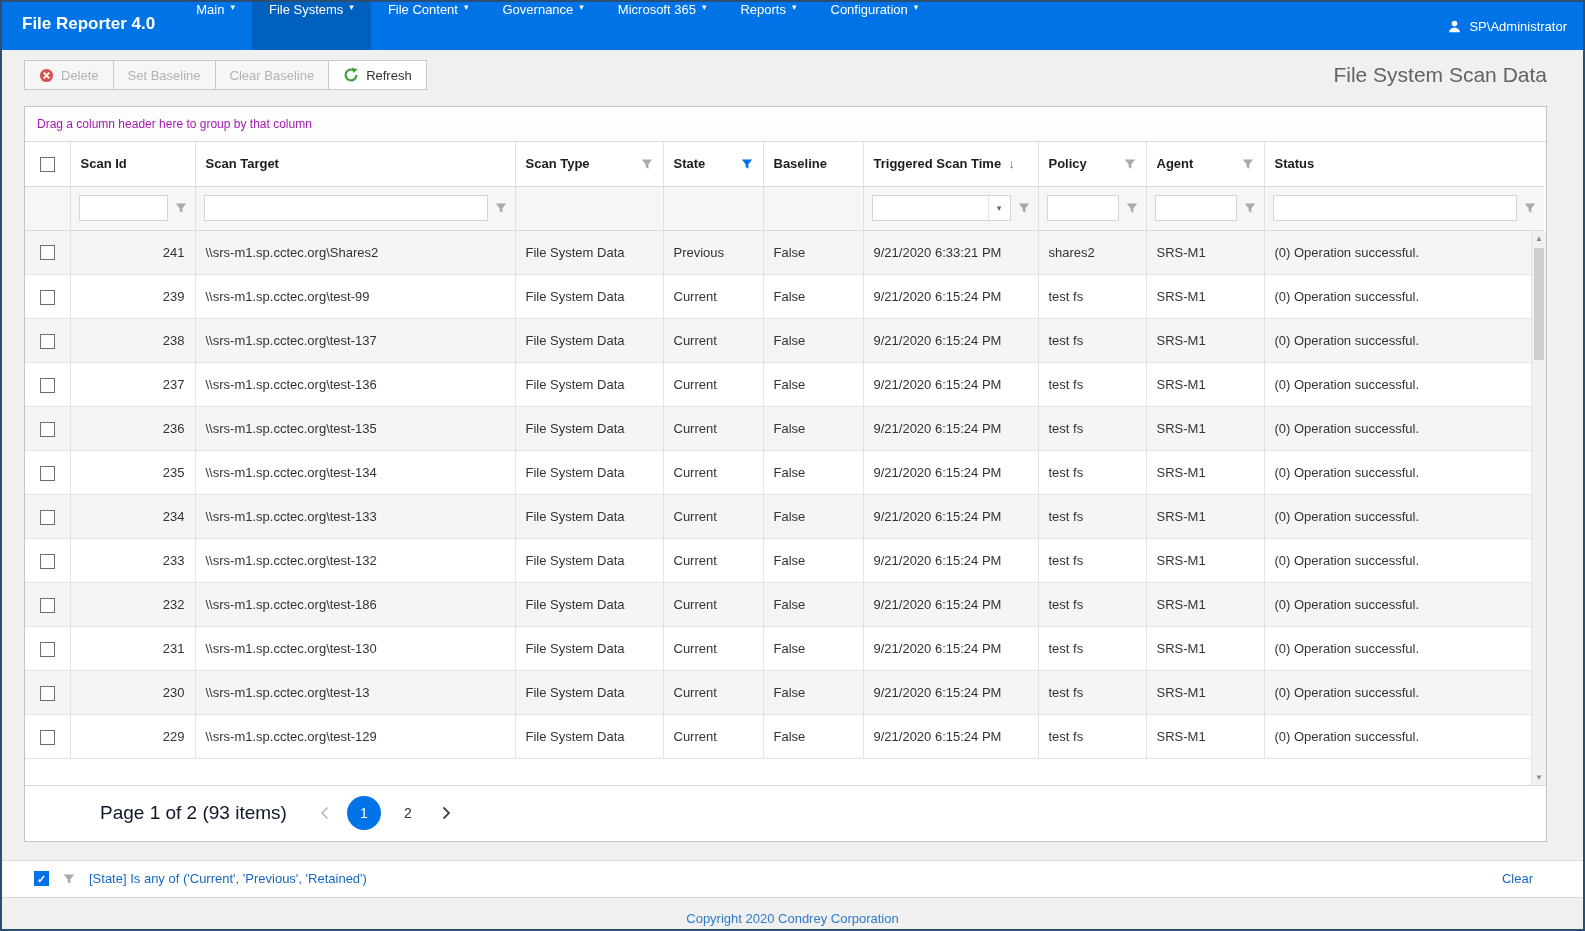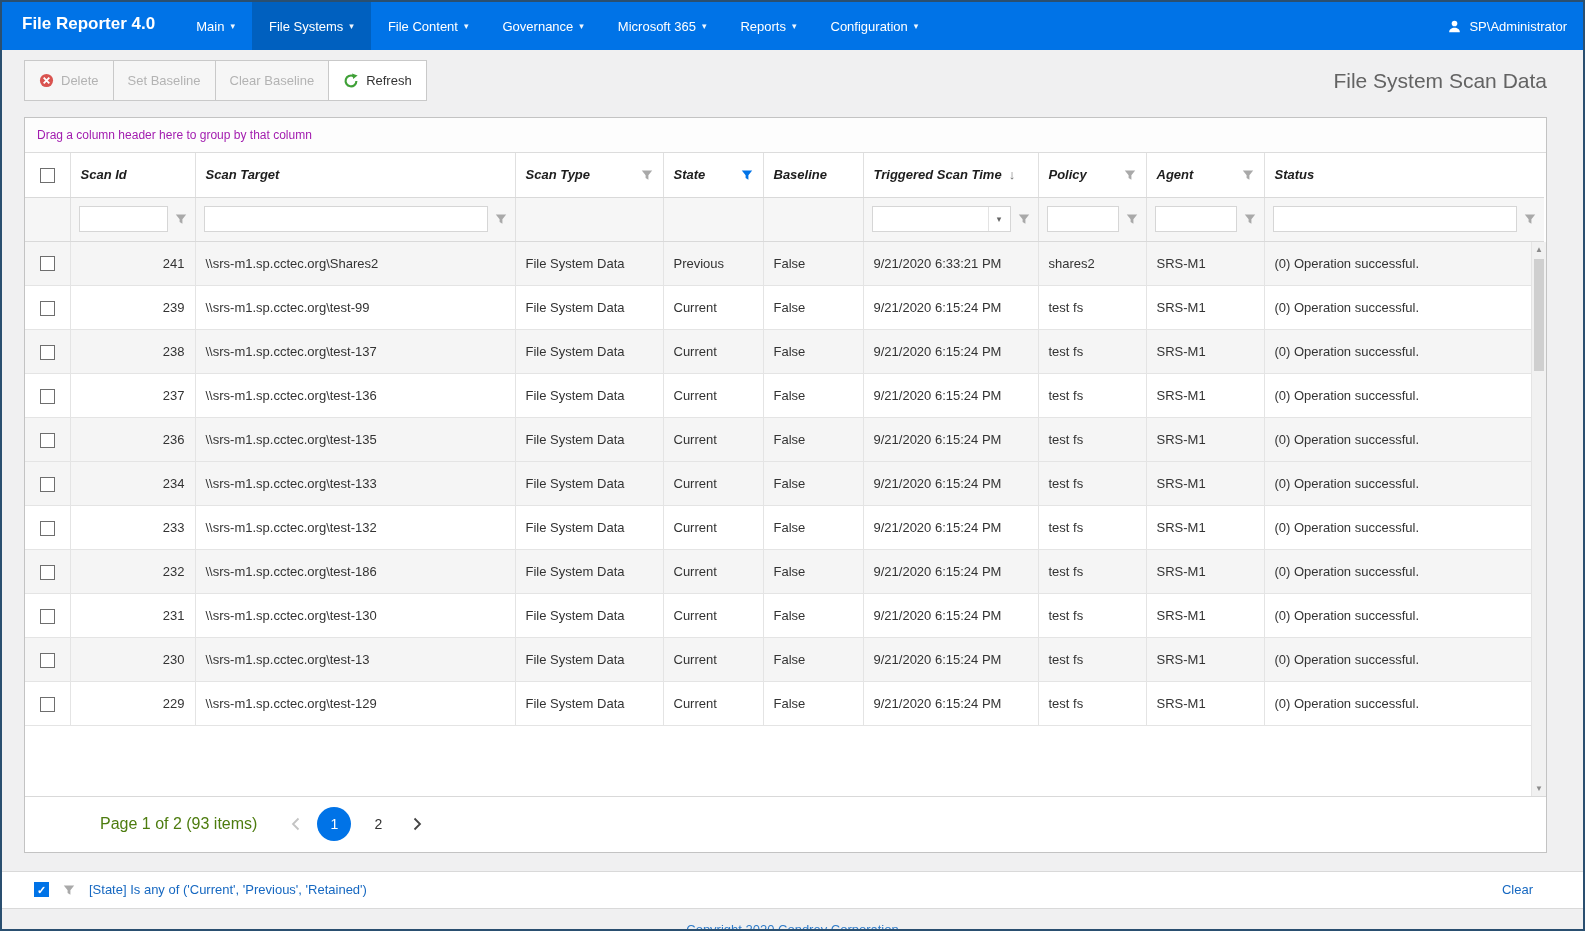--- a/index.html
+++ b/index.html
@@ -9,42 +9,42 @@
     background: #f0f0f1;
     font-family: "Liberation Sans", sans-serif;
     color: #333;
     overflow: hidden;
   }
 
   
   .navbar { height: 48px; background: #0073e7; display: flex; align-items: stretch; color: #fff; }
   .brand { padding: 0 24px 0 20px; font-size: 17px; font-weight: bold; line-height: 44px; white-space: nowrap; }
   .menu { display: flex; }
-  .menu-item { display: flex; align-items: center; gap: 6px; padding: 0 17px; font-size: 13px; color: #fff; cursor: pointer; text-decoration: none; white-space: nowrap; }
+  .menu-item { display: flex; align-items: flex-start; gap: 6px; padding: 0 17px; font-size: 13px; color: #fff; cursor: pointer; text-decoration: none; white-space: nowrap; }
   .menu-item.active { background: #0060bf; }
   .caret { font-size: 9px; opacity: .95; }
   .user { margin-left: auto; display: flex; align-items: center; gap: 7px; padding: 0 16px; font-size: 13px; white-space: nowrap; }
 
   
   .toolbar { display: flex; align-items: center; padding: 10px 36px 10px 22px; }
   .btn-group { display: flex; }
-  .btn { display: flex; align-items: center; gap: 7px; height: 41px; padding: 0 14px; background: #fff;
+  .btn { display: flex; align-items: center; gap: 7px; height: 30px; padding: 0 14px; background: #fff;
          border: 1px solid #c9c9c9; margin-right: -1px; font-size: 13px; color: #333; cursor: pointer; font-family: inherit; }
   .btn.disabled { background: #f6f6f6; color: #b3b3b3; cursor: default; }
   .btn .ic { display: flex; align-items: center; }
   .page-title { margin-left: auto; font-size: 21px; color: #636363; white-space: nowrap; }
 
   
   .grid-panel { margin: 6px 36px 0 22px; background: #fff; border: 1px solid #c3c3c3; }
   .group-hint { padding: 10px 12px; font-size: 12px; color: #a21caf; border-bottom: 1px solid #dcdcdc; background: #fdfdfd; }
 
   table.grid { width: 1519px; table-layout: fixed; border-collapse: collapse; }
 
   .header-row th { height: 44px; background: #fff; border-right: 1px solid #e0e0e0; border-bottom: 1px solid #d9d9d9;
-                   padding: 0 10px; text-align: left; font-size: 13px; color: #1d1d1d; font-style: italic; }
+                   padding: 0 10px; text-align: left; font-size: 13px; color: #1d1d1d; }
   .header-row th:last-child { border-right: none; }
   .hwrap { display: flex; align-items: center; }
   .hwrap .funnel { margin-left: auto; flex: none; }
   .sort-arrow { margin-left: 7px; color: #6f6f6f; font-size: 13px; font-weight: normal; }
 
   .filter-row td { height: 44px; background: #f6f6f6; border-right: 1px solid #e0e0e0; border-bottom: 1px solid #d9d9d9; padding: 0 8px; }
   .filter-row td:last-child { border-right: none; }
   .fwrap { display: flex; align-items: center; gap: 7px; }
   .f-input { flex: 1; min-width: 0; height: 26px; border: 1px solid #d6d6d6; background: #fff; padding: 0 6px;
              font-size: 12px; font-family: inherit; color: #333; }
@@ -63,21 +63,21 @@
   .cb { display: inline-block; width: 15px; height: 15px; border: 1px solid #6e6e6e; background: #fff; vertical-align: middle; }
   .cb.checked { background: #0073e7; border-color: #0073e7; color: #fff; font-size: 11px; line-height: 15px; text-align: center; font-weight: bold; }
 
   .vscroll { position: absolute; top: 0; right: 0; bottom: 0; width: 15px; background: #f1f1f1; border-left: 1px solid #e4e4e4; }
   .vs-btn { position: absolute; left: 0; right: 0; height: 15px; color: #8b8b8b; font-size: 8px; display: flex; align-items: center; justify-content: center; cursor: pointer; }
   .vs-btn.up { top: 0; }
   .vs-btn.down { bottom: 0; }
   .vs-thumb { position: absolute; left: 2px; right: 2px; top: 17px; height: 112px; background: #cfcfcf; cursor: pointer; }
 
   .pager { display: flex; align-items: center; border-top: 1px solid #d9d9d9; height: 56px; padding: 0 20px 0 75px; gap: 10px; }
-  .pager-summary { font-size: 16px; color: #4d7c0f; margin-right: 16px; }
+  .pager-summary { font-size: 19px; color: #0f172a; margin-right: 16px; }
   .pg-arrow { width: 24px; height: 24px; display: flex; align-items: center; justify-content: center; cursor: pointer; }
   .pg-num { width: 34px; height: 34px; border-radius: 50%; display: flex; align-items: center; justify-content: center;
             font-size: 14px; color: #333; cursor: pointer; }
   .pg-num.current { background: #0073e7; color: #fff; }
 
   
   .filter-bar { margin-top: 18px; background: #fff; border-top: 1px solid #d9d9d9; border-bottom: 1px solid #d9d9d9;
                 height: 38px; display: flex; align-items: center; gap: 14px; padding: 0 50px 0 32px; }
   .filter-text { color: #1668c1; font-size: 13px; }
   .clear-link { margin-left: auto; color: #1668c1; font-size: 13px; text-decoration: none; cursor: pointer; }
@@ -365,20 +365,32 @@
     <td class="num">236</td>
     <td>\\srs-m1.sp.cctec.org\test-135</td>
     <td>File System Data</td>
     <td>Current</td>
     <td>False</td>
     <td>9/21/2020 6:15:24 PM</td>
     <td>test fs</td>
     <td>SRS-M1</td>
     <td>(0) Operation successful.</td>
   </tr>
+          <tr class="data-row">
+    <td class="col-check"><span class="cb"></span></td>
+    <td class="num">235</td>
+    <td>\\srs-m1.sp.cctec.org\test-134</td>
+    <td>File System Data</td>
+    <td>Current</td>
+    <td>False</td>
+    <td>9/21/2020 6:15:24 PM</td>
+    <td>test fs</td>
+    <td>SRS-M1</td>
+    <td>(0) Operation successful.</td>
+  </tr>
           <tr class="data-row alt">
     <td class="col-check"><span class="cb"></span></td>
     <td class="num">234</td>
     <td>\\srs-m1.sp.cctec.org\test-133</td>
     <td>File System Data</td>
     <td>Current</td>
     <td>False</td>
     <td>9/21/2020 6:15:24 PM</td>
     <td>test fs</td>
     <td>SRS-M1</td>

